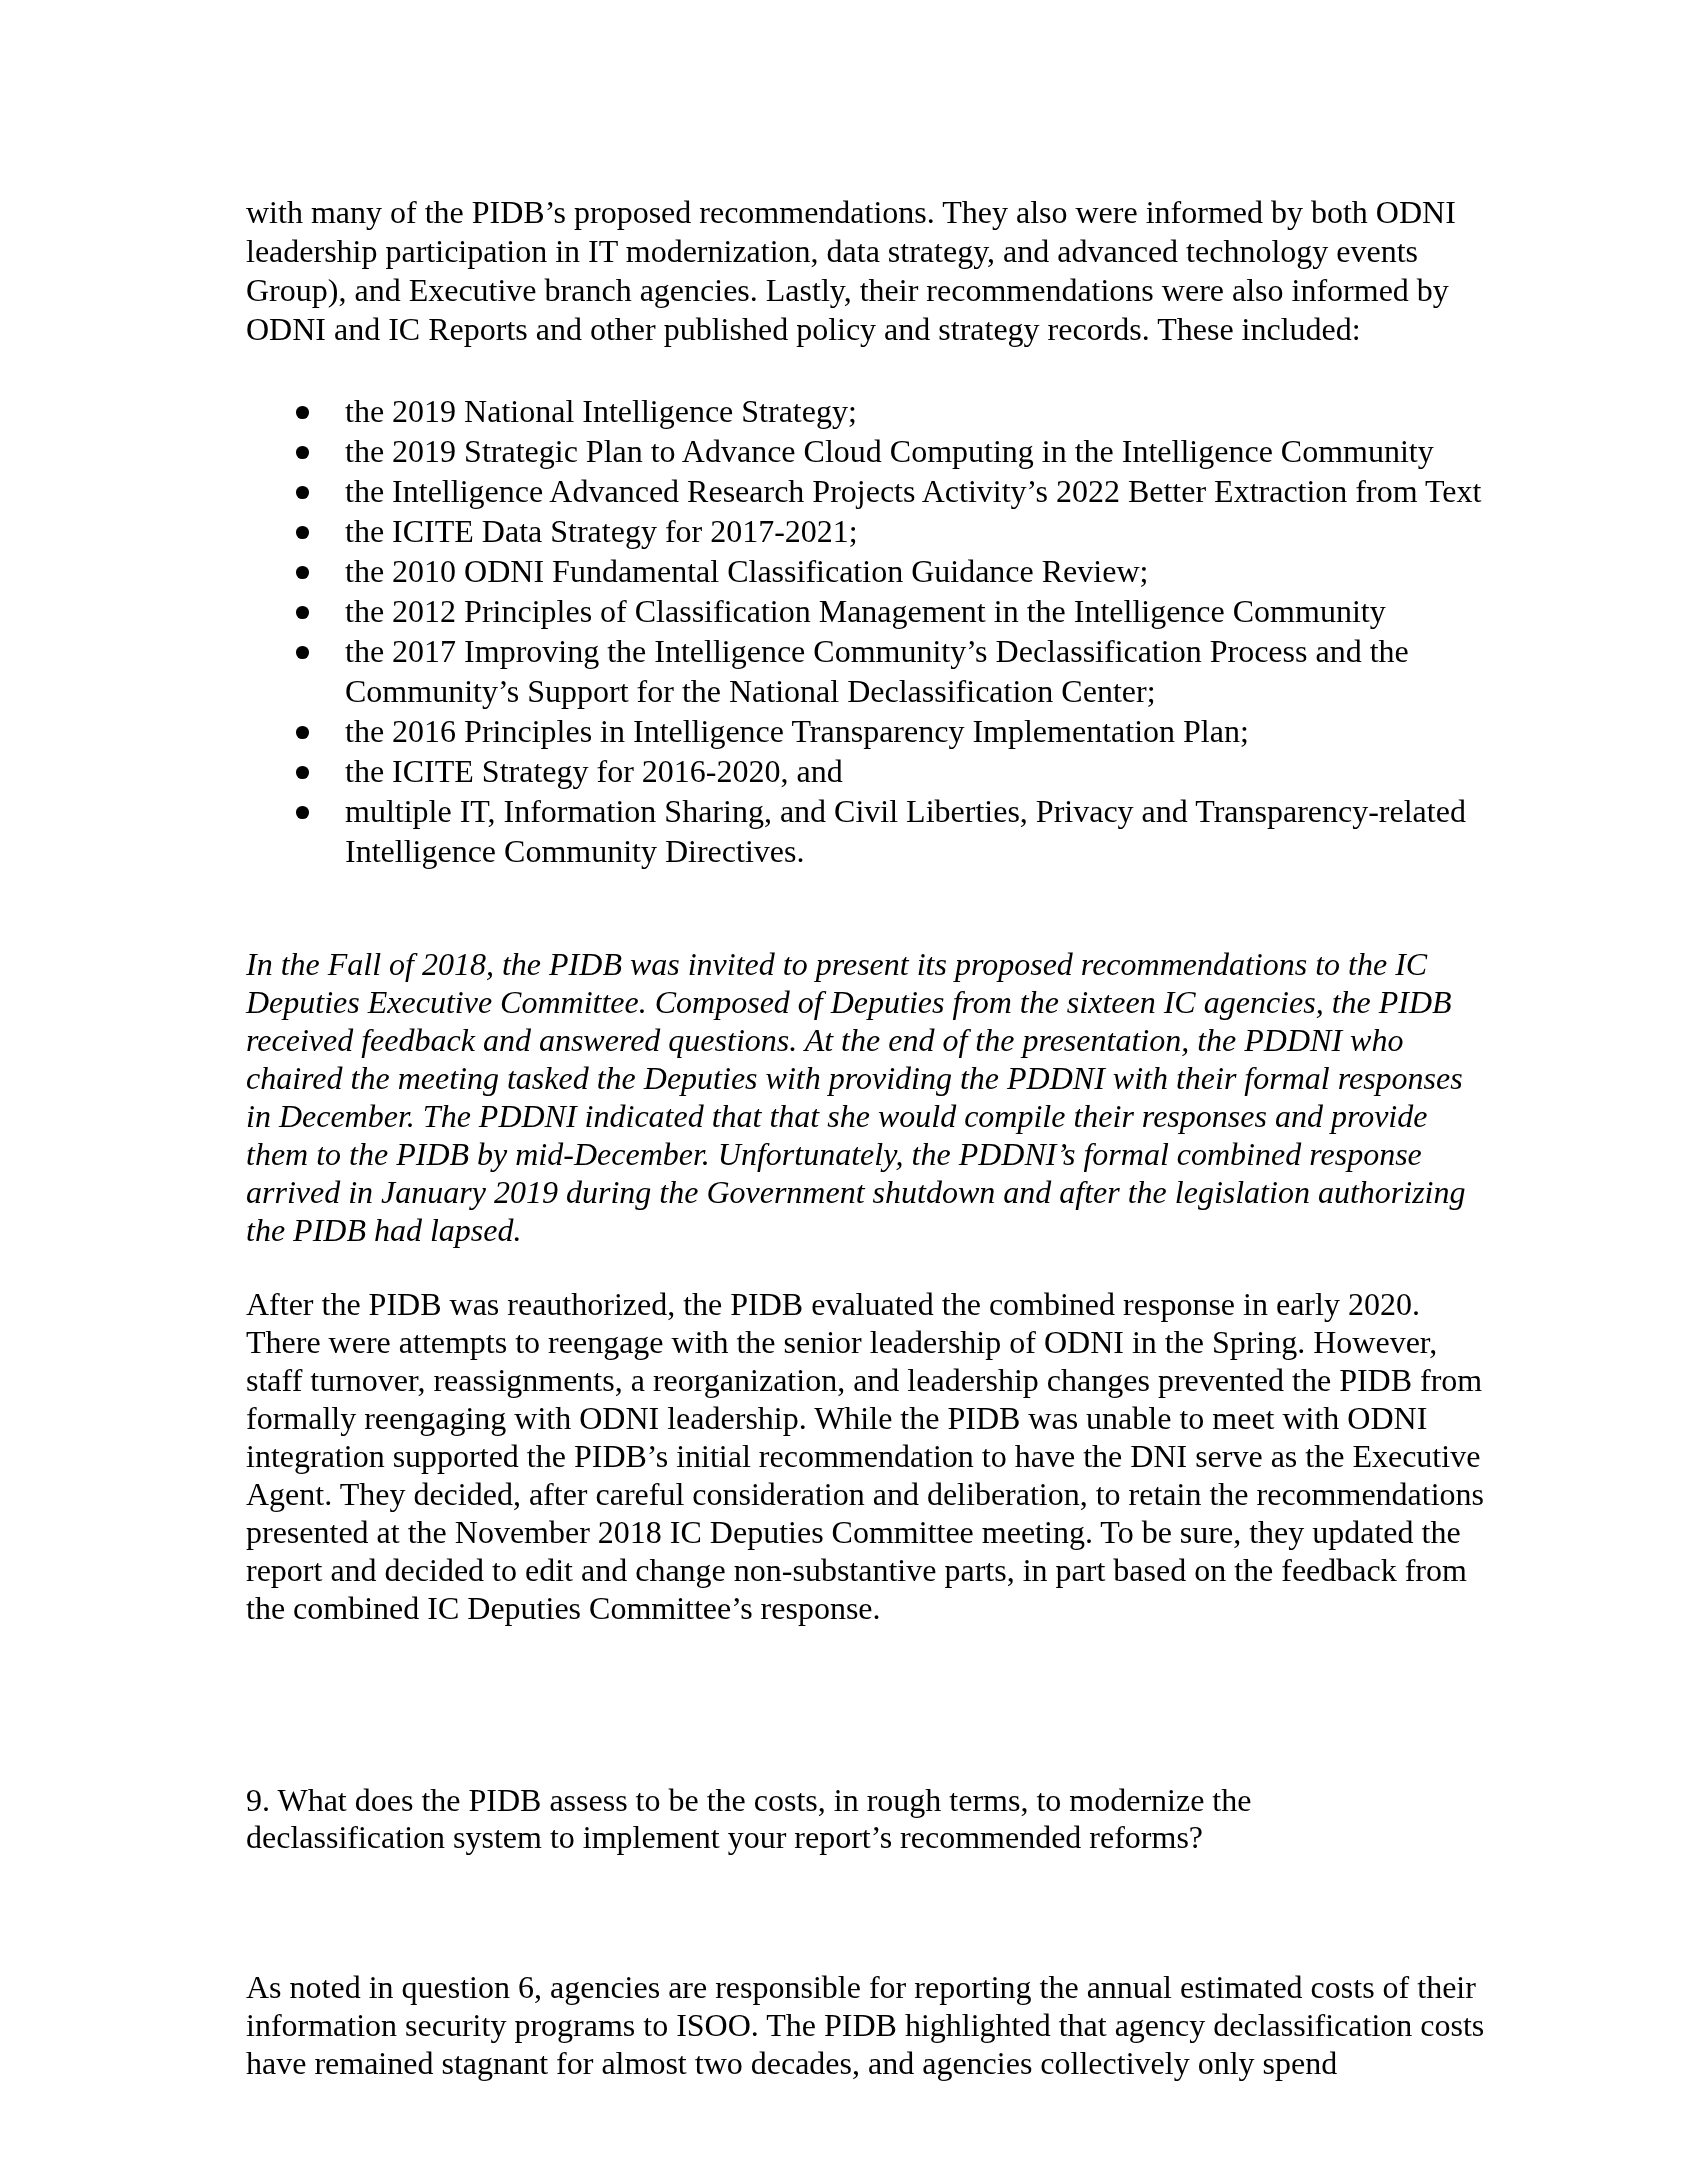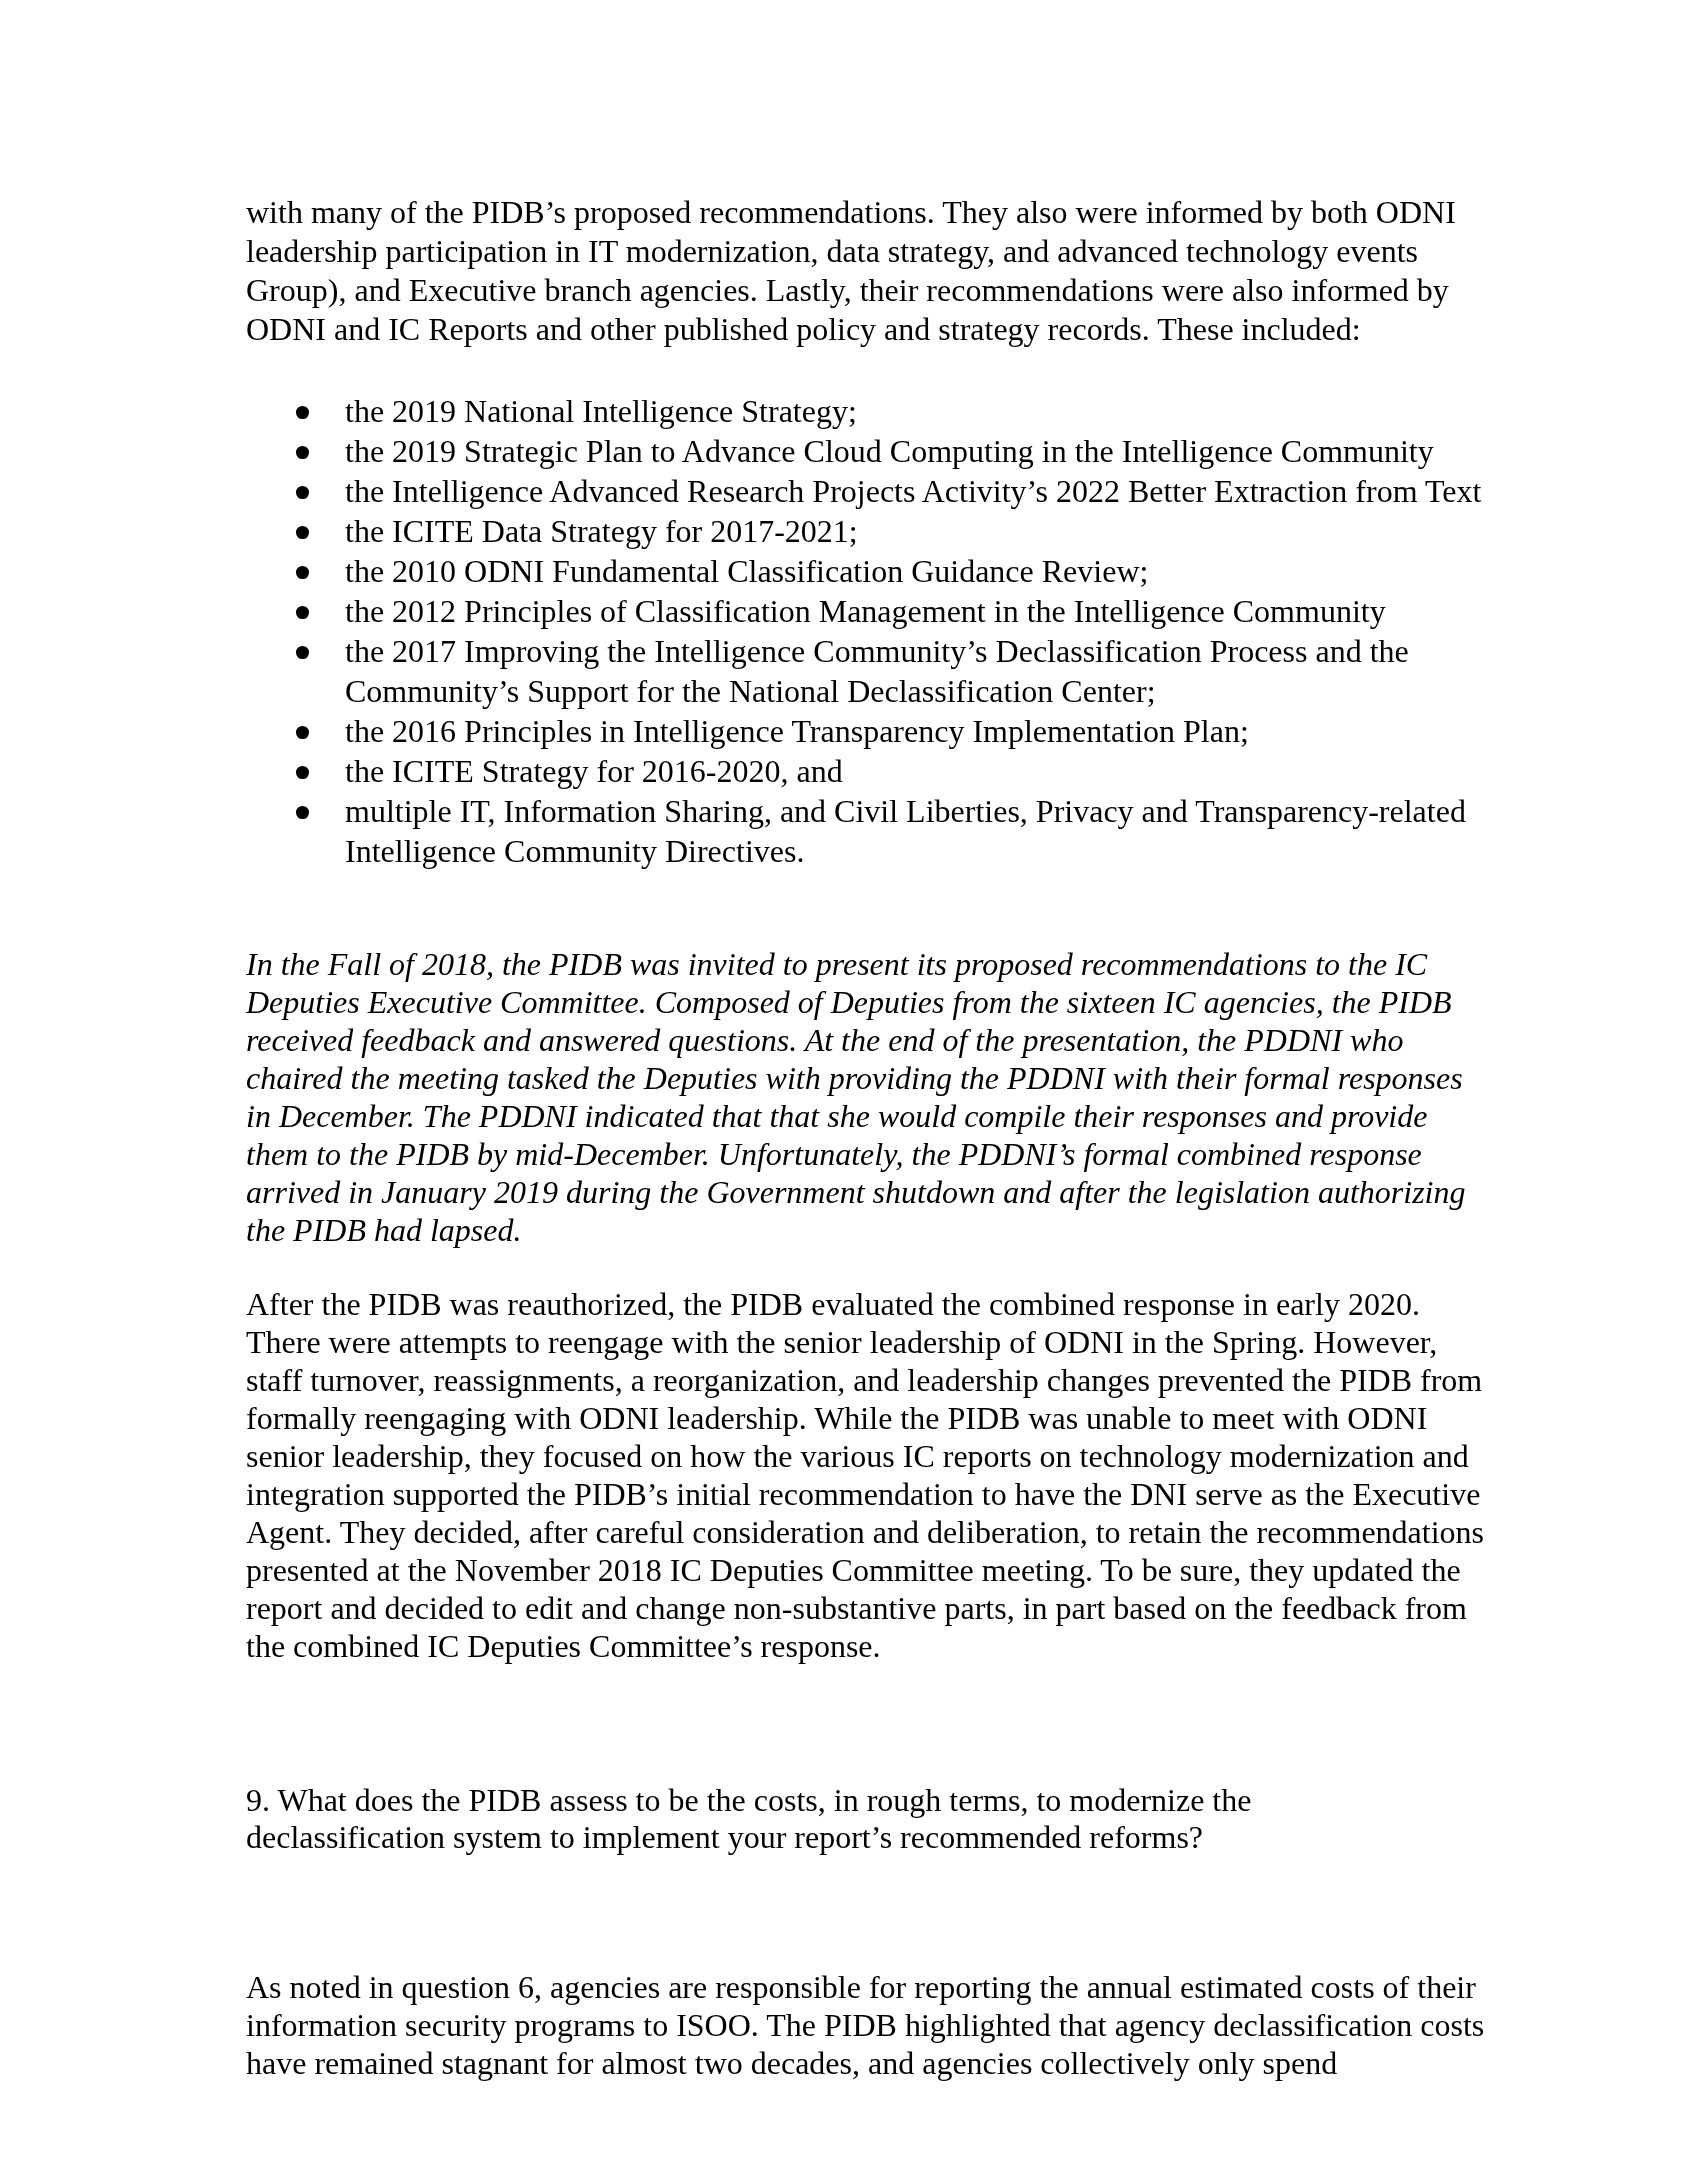--- a/index.html
+++ b/index.html
@@ -112,21 +112,20 @@
   <div class="line">them to the PIDB by mid-December. Unfortunately, the PDDNI’s formal combined response</div>
   <div class="line">arrived in January 2019 during the Government shutdown and after the legislation authorizing</div>
   <div class="line">the PIDB had lapsed.</div>
 </div>
 
 <div class="block para3">
   <div class="line">After the PIDB was reauthorized, the PIDB evaluated the combined response in early 2020.</div>
   <div class="line">There were attempts to reengage with the senior leadership of ODNI in the Spring. However,</div>
   <div class="line">staff turnover, reassignments, a reorganization, and leadership changes prevented the PIDB from</div>
   <div class="line">formally reengaging with ODNI leadership. While the PIDB was unable to meet with ODNI</div>
-  <div class="line">senior leadership, they focused on how the various IC reports on technology modernization and</div>
   <div class="line">integration supported the PIDB’s initial recommendation to have the DNI serve as the Executive</div>
   <div class="line">Agent.  They decided, after careful consideration and deliberation, to retain the recommendations</div>
   <div class="line">presented at the November 2018 IC Deputies Committee meeting. To be sure, they updated the</div>
   <div class="line">report and decided to edit and change non-substantive parts, in part based on the feedback from</div>
   <div class="line">the combined IC Deputies Committee’s response.</div>
 </div>
 
 <div class="block heading">
   <div class="line">9. What does the PIDB assess to be the costs, in rough terms, to modernize the</div>
   <div class="line">declassification system to implement your report’s recommended reforms?</div>

